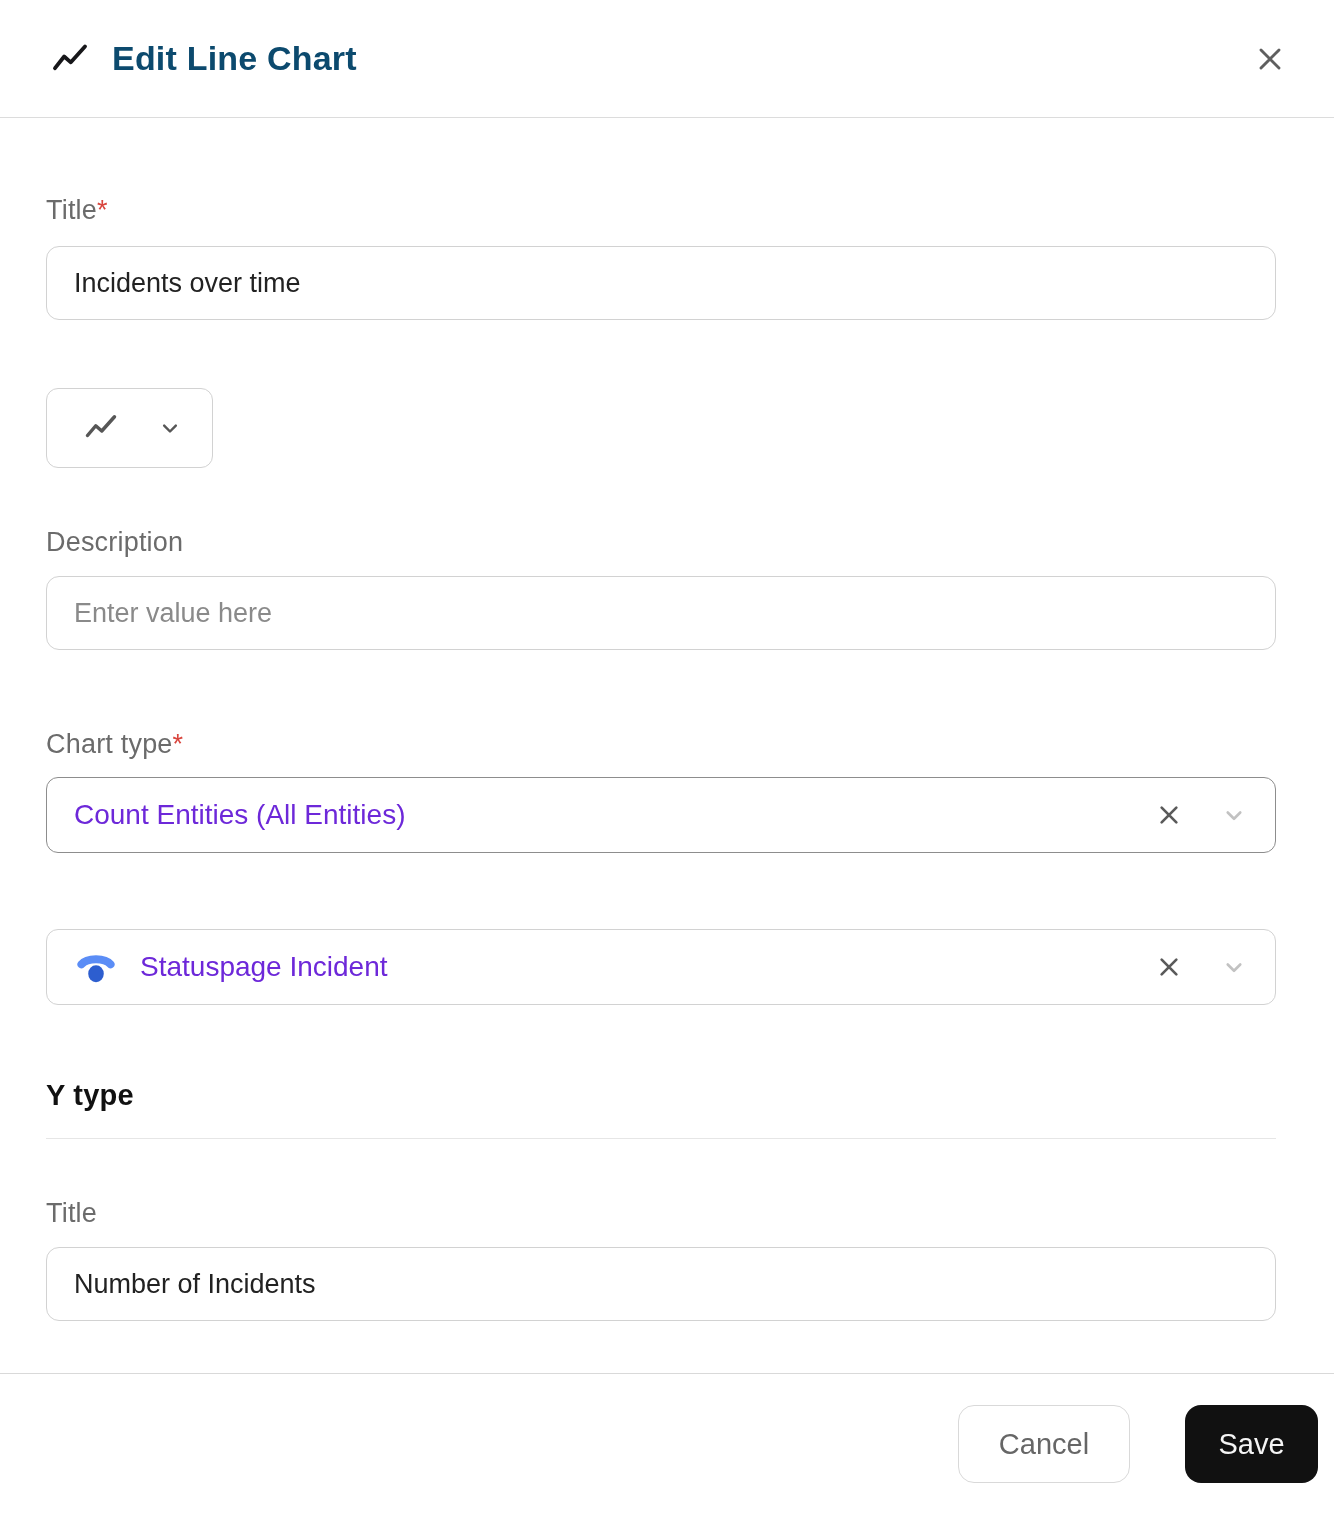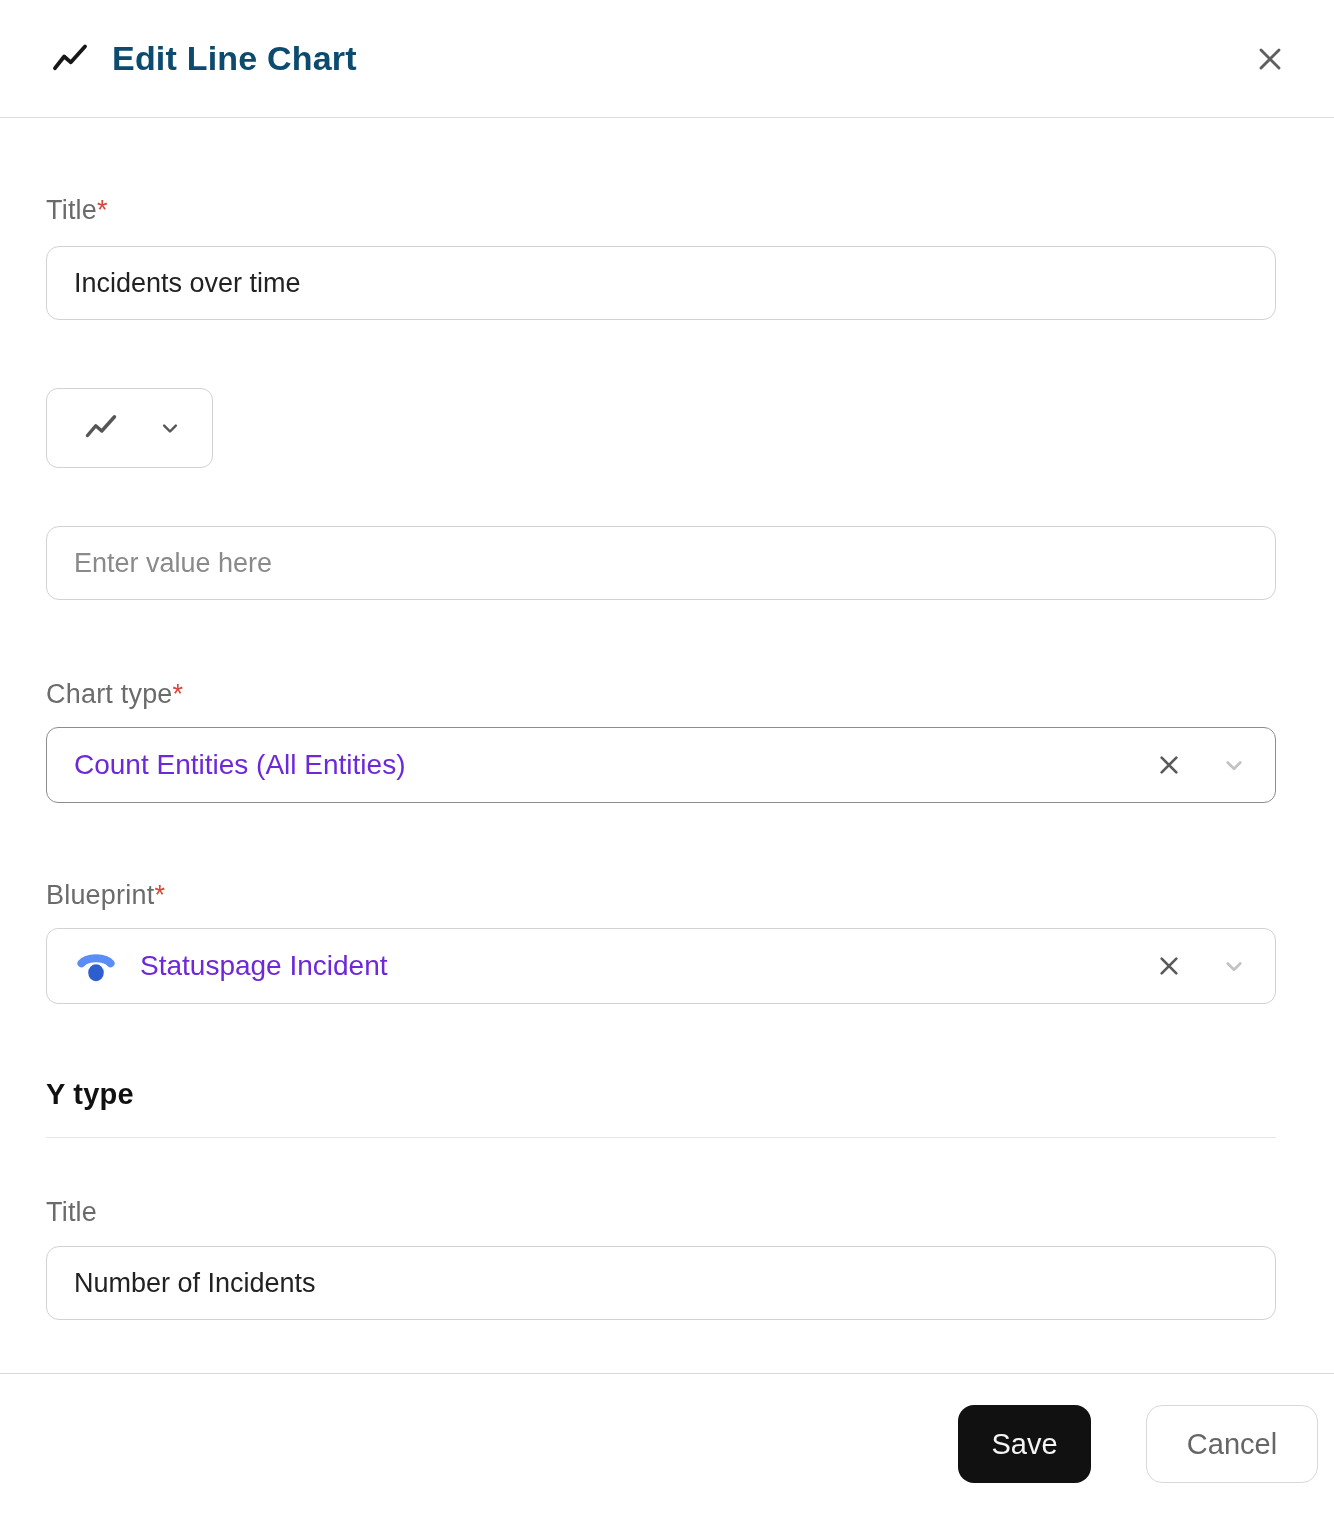--- a/index.html
+++ b/index.html
@@ -157,20 +157,23 @@
           </svg>
         </span>
         <span style="display:flex;align-items:center;">
           <svg width="28" height="28" viewBox="0 0 24 24" fill="none">
             <path d="M7 10 L12 15 L17 10" stroke="#565656" stroke-width="2.1" stroke-linecap="round" stroke-linejoin="round"></path>
           </svg>
         </span>
       </div>
     </div>
 
+    <div class="field-label mb18">
+      <span>Description</span>
+    </div>
     <div class="gap78">
       <input class="text-input" type="text" placeholder="Enter value here" style="">
     </div>
 
     <div class="field-label mb17">
       <span>Chart type</span><span class="req">*</span>
     </div>
     <div class="gap76">
       <div class="select bordered-dark">
         <span class="select-value">Count Entities (All Entities)</span>
@@ -182,23 +185,20 @@
           </button>
           <button class="chev-btn" aria-label="Open">
             <svg width="30" height="30" viewBox="0 0 24 24" fill="none">
               <path d="M7 10 L12 15 L17 10" stroke="#c2c2c2" stroke-width="2.1" stroke-linecap="round" stroke-linejoin="round"></path>
             </svg>
           </button>
         </span>
       </div>
     </div>
 
-    <div class="field-label mb17">
-      <span>Blueprint</span><span class="req">*</span>
-    </div>
     <div class="gap74">
       <div class="select bordered-light">
         <span class="bp-icon">
           <svg width="44" height="38" viewBox="0 0 48 42" fill="none">
             <path d="M8 18 C14 10.5, 34 10.5, 40 18" stroke="#5b8df6" stroke-width="9" stroke-linecap="round"></path>
             <ellipse cx="24" cy="28.5" rx="8.6" ry="9.4" fill="#2d5ecf"></ellipse>
           </svg>
         </span>
         <span class="select-value">Statuspage Incident</span>
         <span class="select-actions">
@@ -222,17 +222,17 @@
     <div class="field-label mb18">
       <span>Title</span>
     </div>
     <div>
       <input class="text-input" type="text" value="Number of Incidents" style="">
     </div>
 
   </div>
 
   <div class="footer">
+    <button class="btn btn-cancel">Cancel</button>
     <button class="btn btn-save">Save</button>
-    <button class="btn btn-cancel">Cancel</button>
   </div>
 
 </div>
 
 </body></html>

